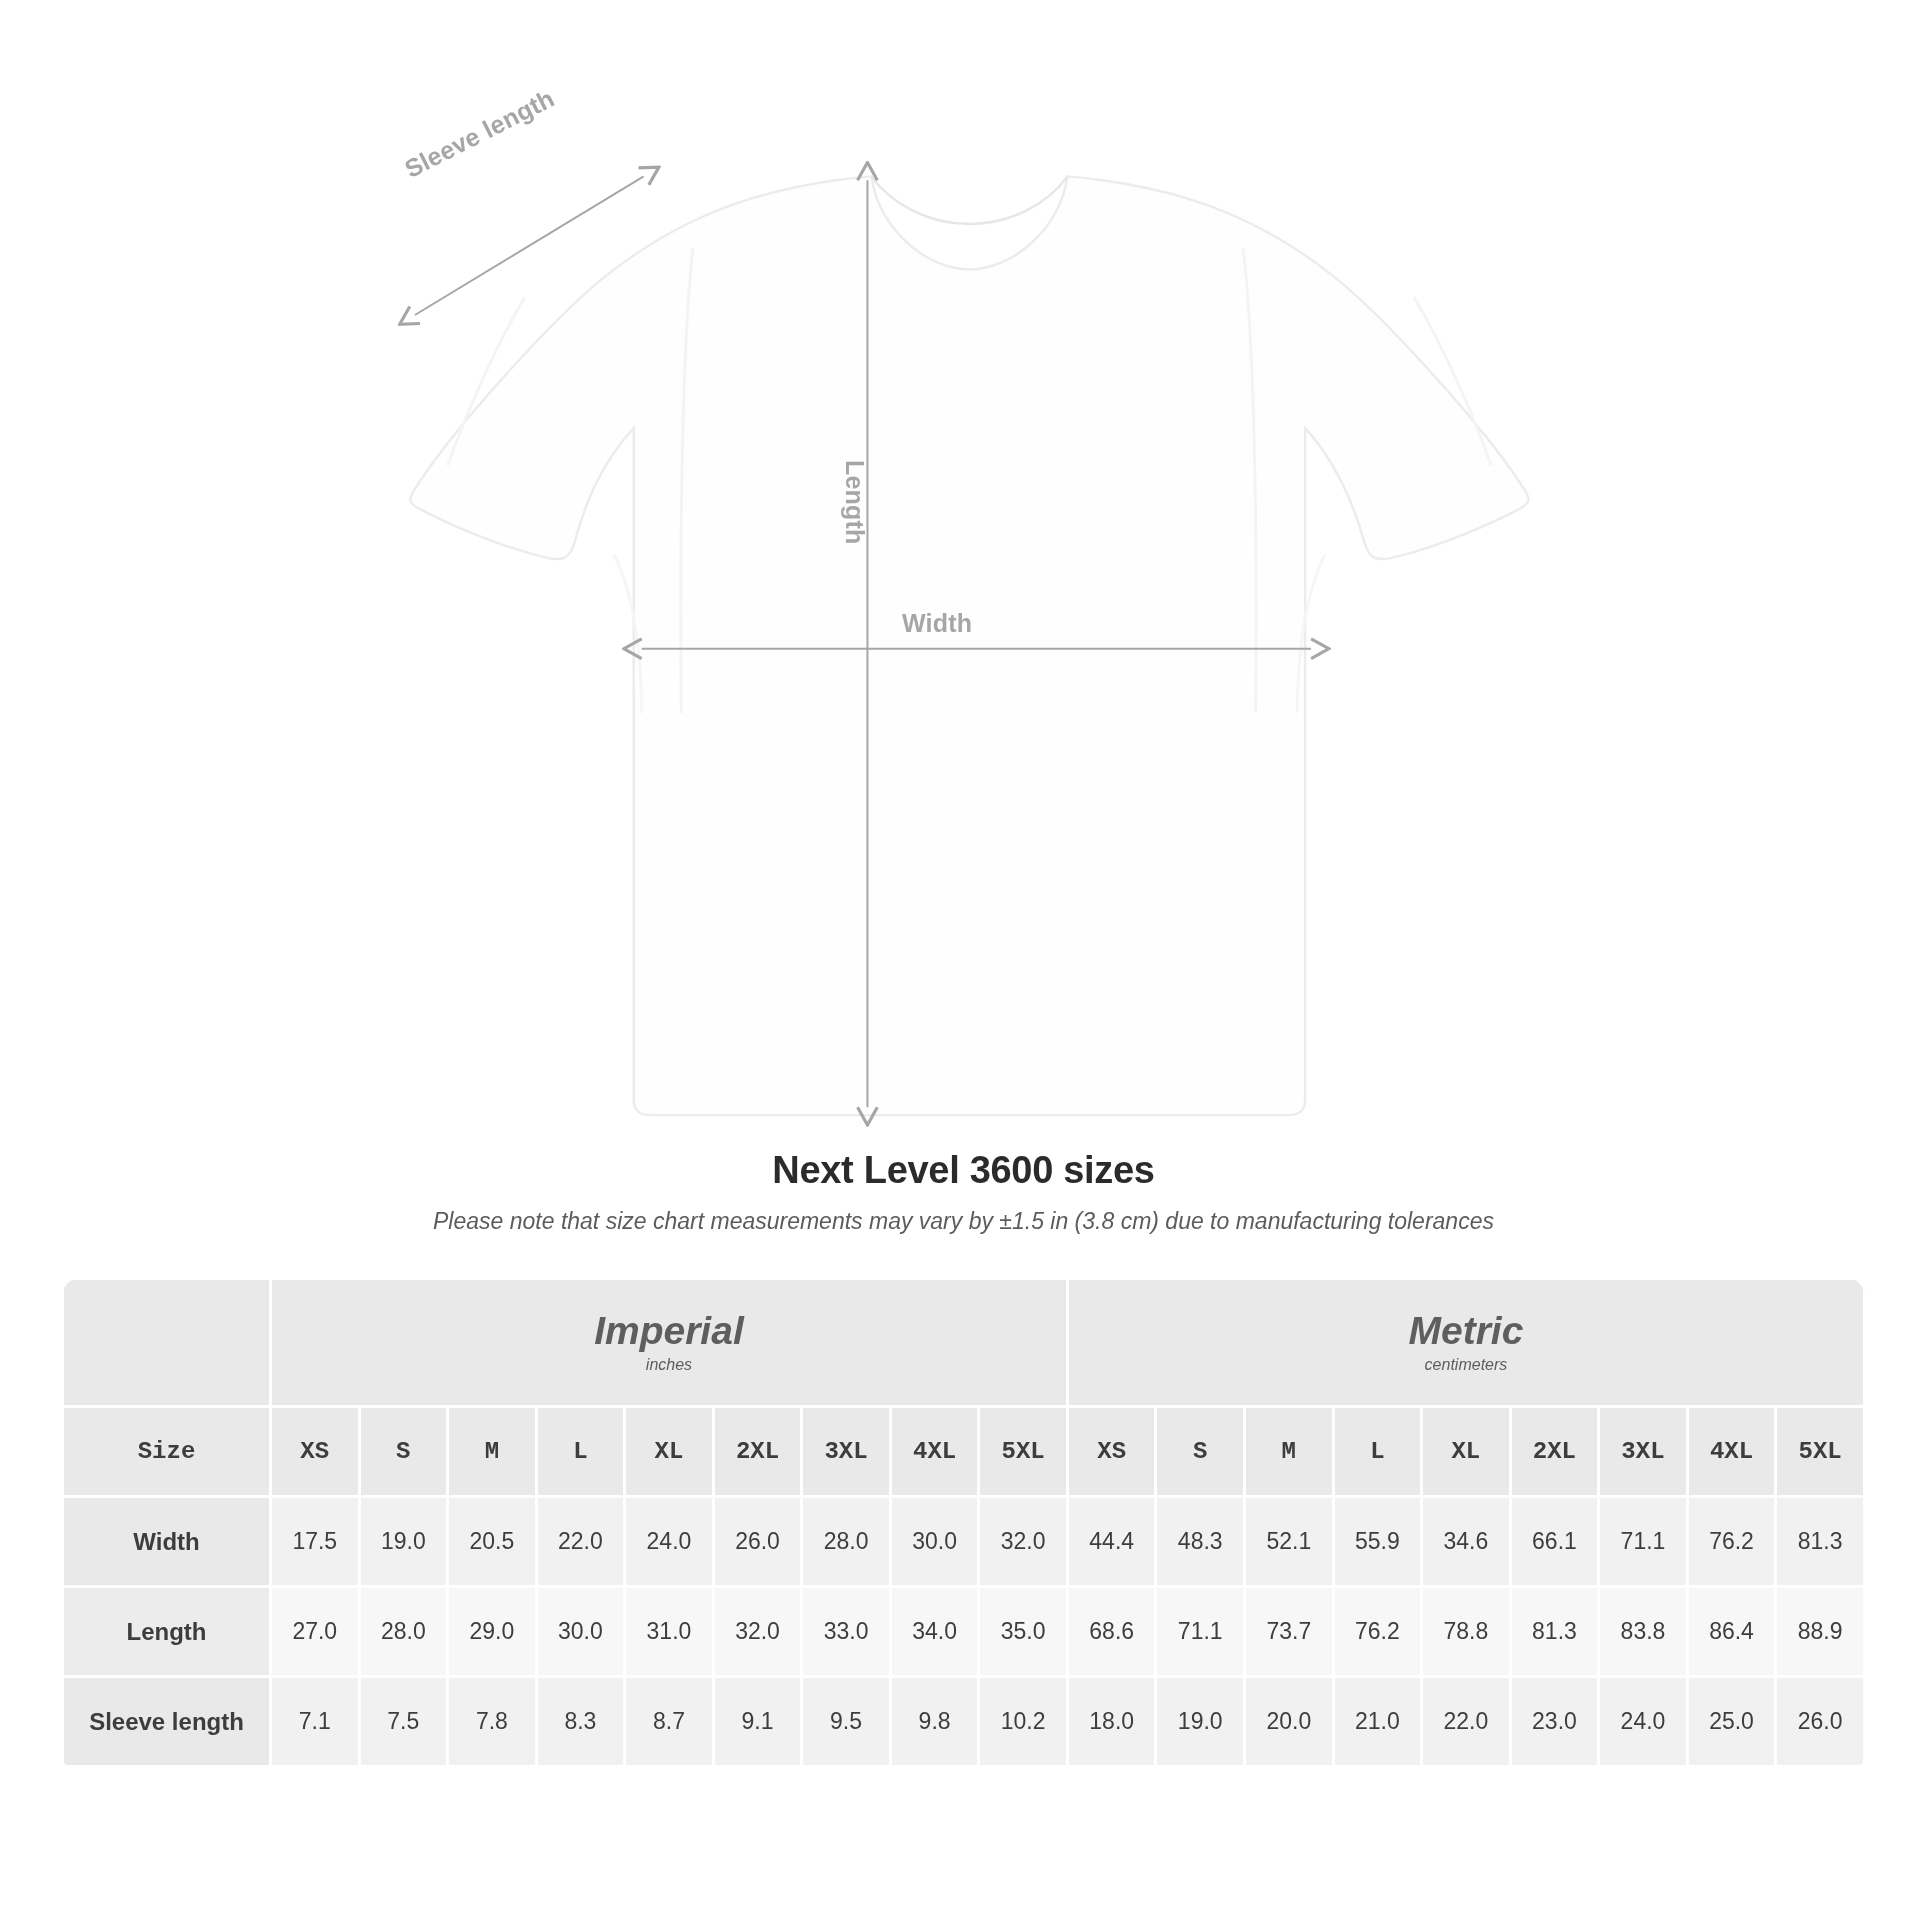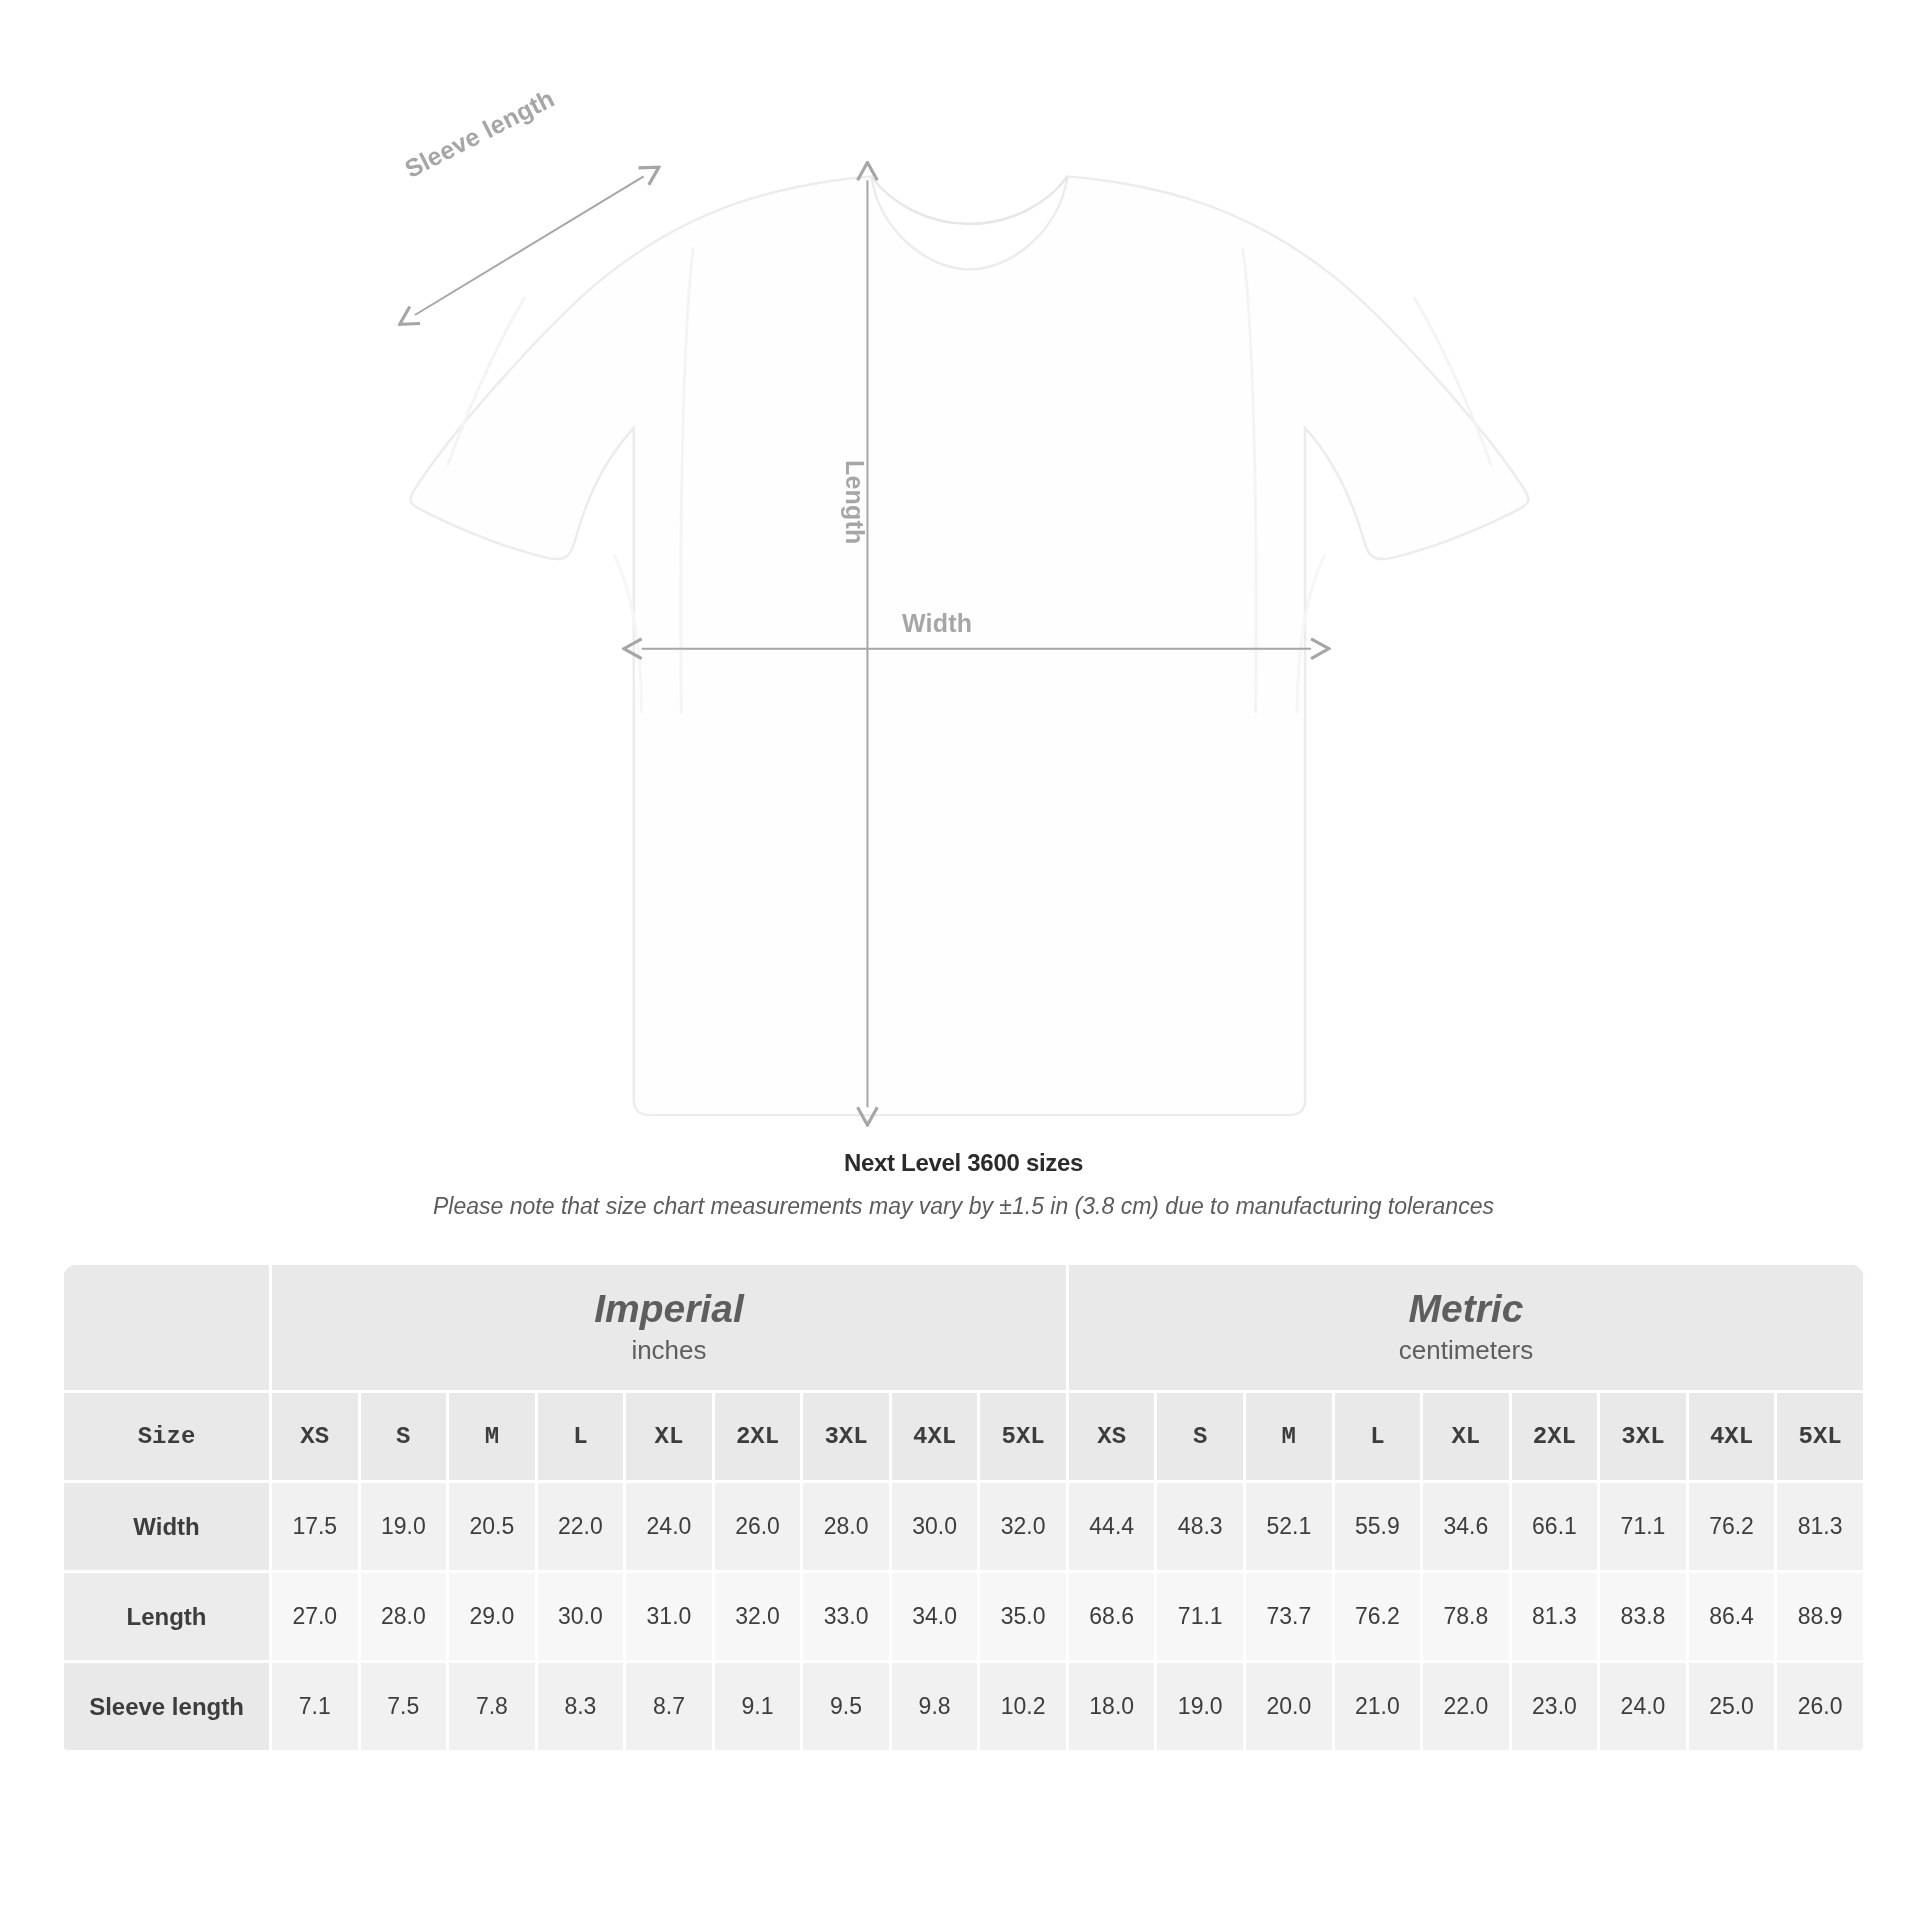--- a/index.html
+++ b/index.html
@@ -52,21 +52,21 @@
     left: 902px;
     top: 609px;
   }
 
   
   .heading-block {
     text-align: center;
     margin-top: 10px;
   }
   .chart-title {
-    font-size: 24px;
+    font-size: 38px;
     font-weight: bold;
     color: #2b2b2b;
     letter-spacing: -0.3px;
     margin: 0 0 4px 0;
   }
   .chart-note {
     font-size: 23px;
     font-style: italic;
     color: #5c5c5c;
     margin: 16px;
@@ -98,21 +98,22 @@
     vertical-align: middle;
   }
   .unit-head .u-name {
     font-size: 39px;
     font-weight: bold;
     font-style: italic;
     color: #5e5e5e;
     line-height: 1.15;
   }
   .unit-head .u-sub {
-    font-size: 26px;
+    font-size: 16px;
+    font-style: italic;
     color: #5e5e5e;
     line-height: 1.4;
   }
   .corner-cell { background: #e9e9e9; }
 
   tr.head-row td {
     background: #e9e9e9;
     font-weight: bold;
     font-size: 24px;
     color: #3d3d3d;

